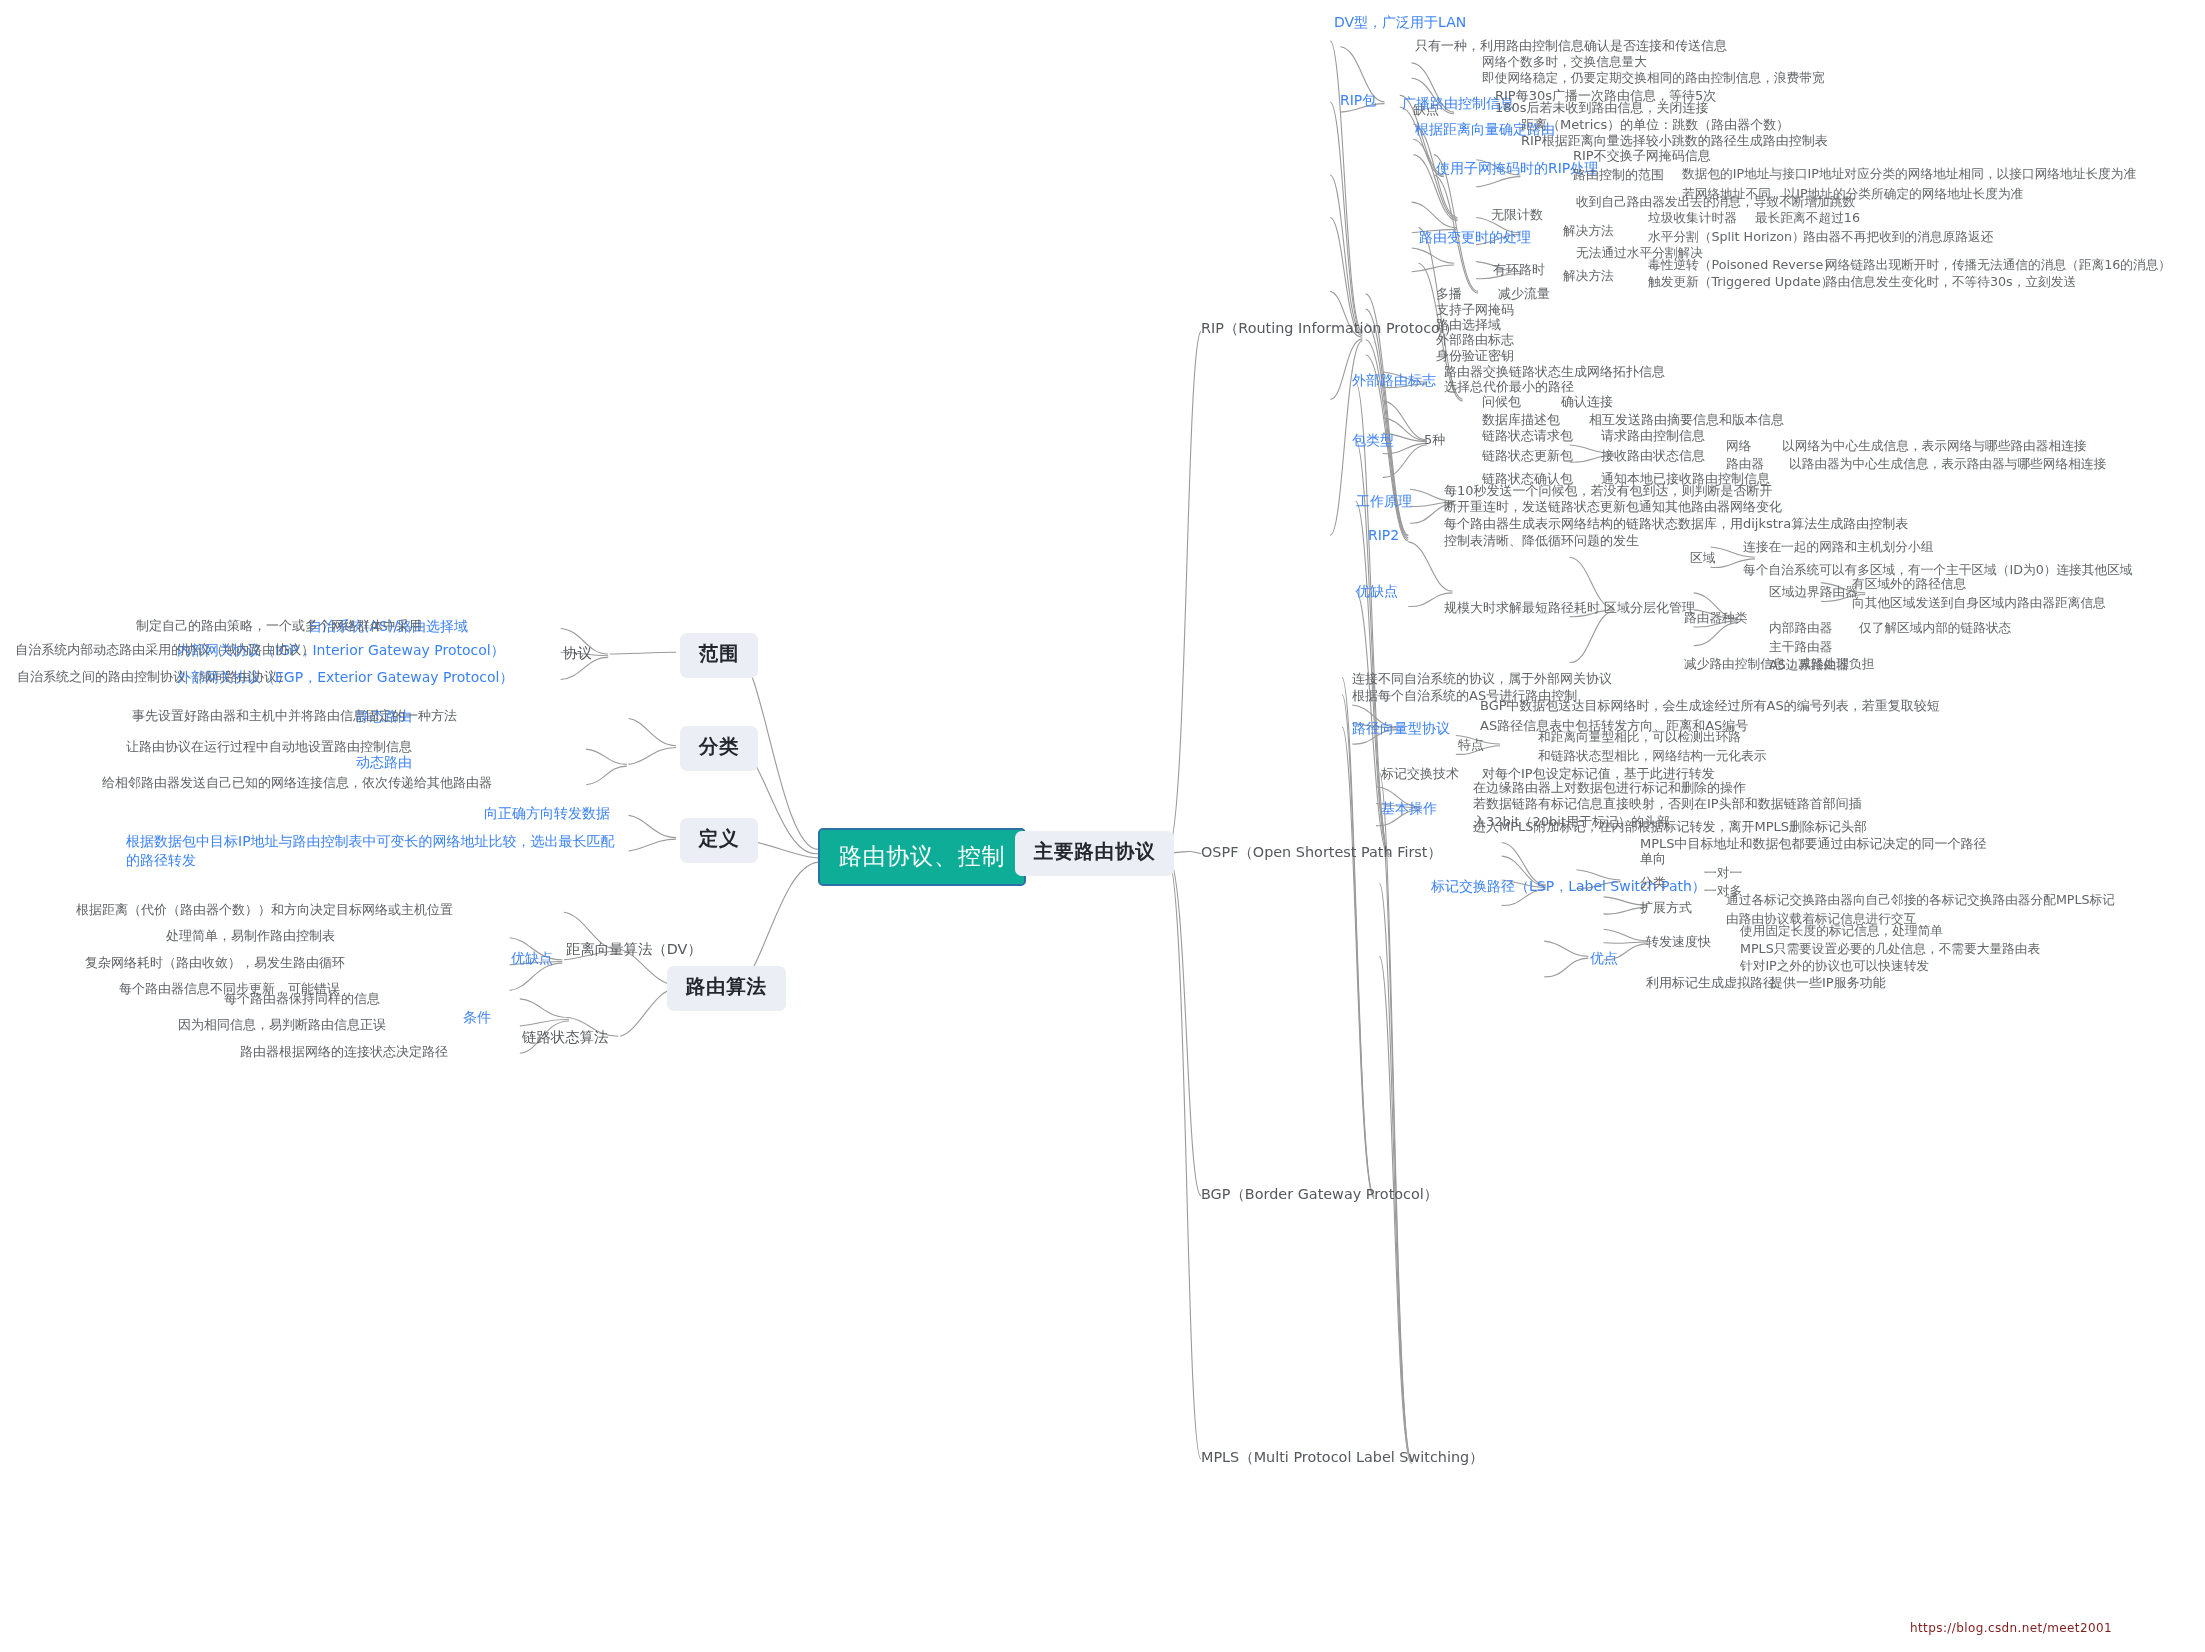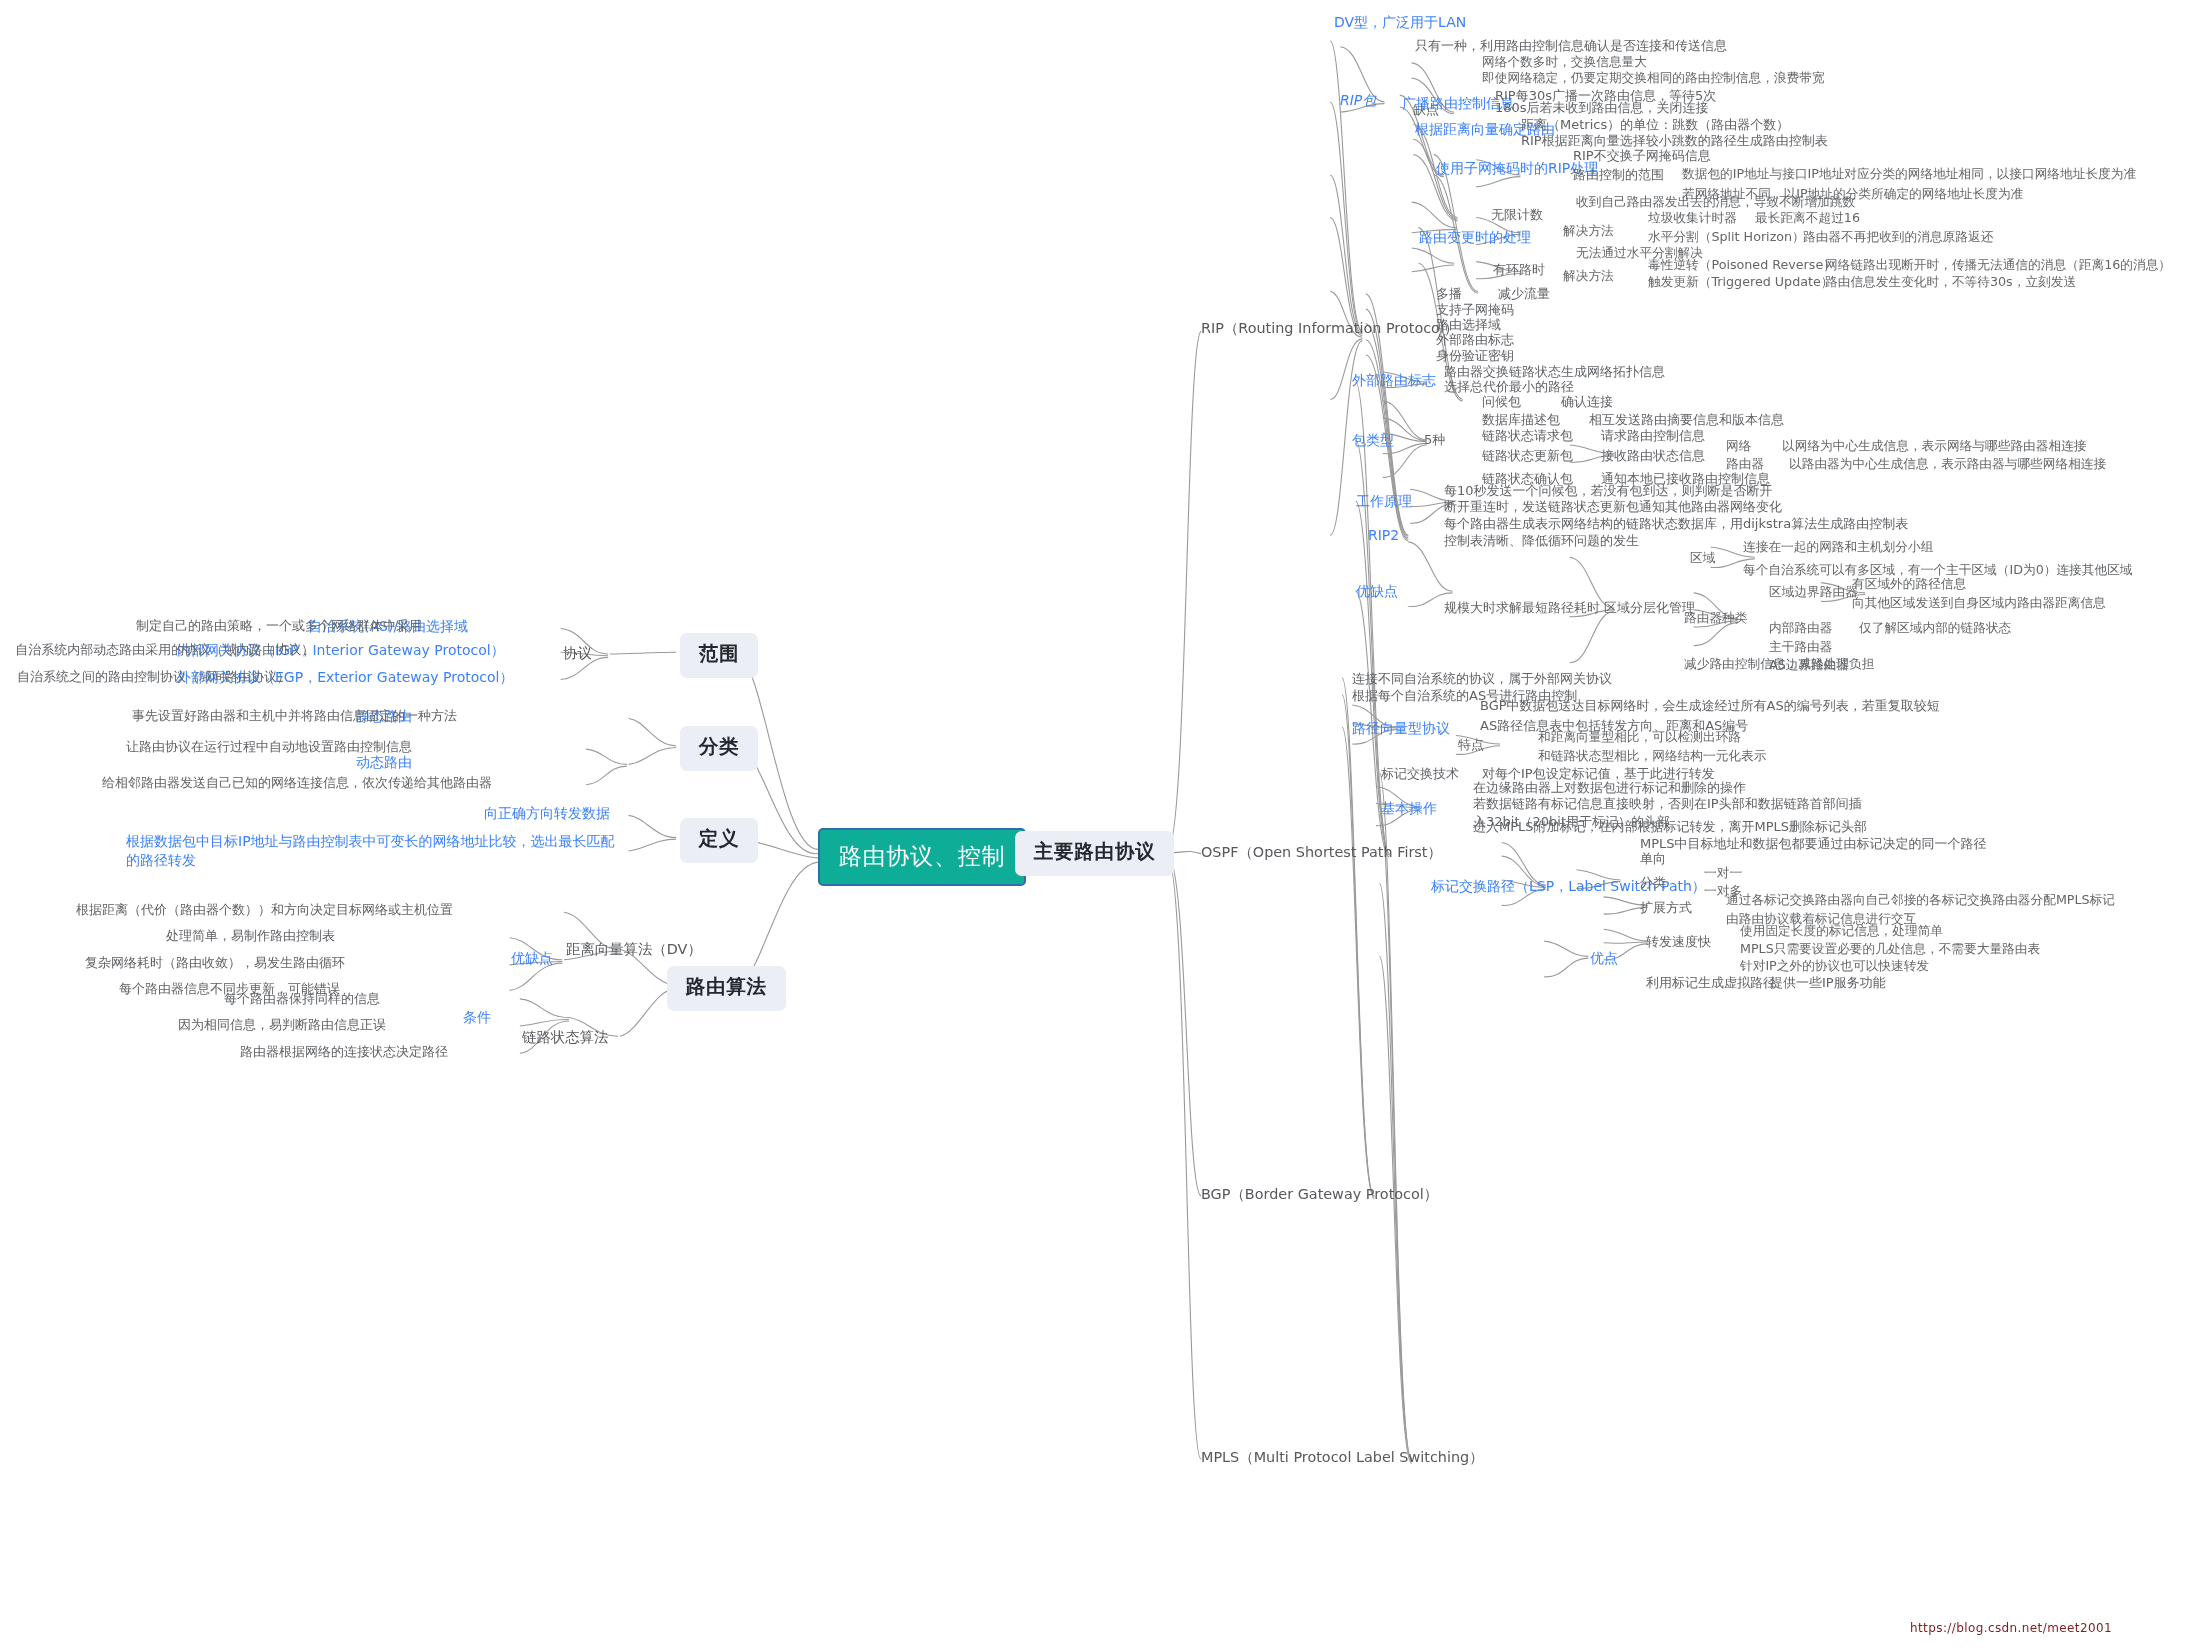--- a/index.html
+++ b/index.html
@@ -250,21 +250,21 @@
   <div class="node lvl2" style="left:522px;top:1028px;">链路状态算法</div>
   <div class="node lvl3" style="left:463px;top:1009px;">条件</div>
   <div class="node lvl4" style="left:224px;top:991px;">每个路由器保持同样的信息</div>
   <div class="node lvl4" style="left:178px;top:1017px;">因为相同信息，易判断路由信息正误</div>
   <div class="node lvl4" style="left:240px;top:1044px;">路由器根据网络的连接状态决定路径</div>
 
   <div class="node lvl2" style="left:1201px;top:319px;">RIP（Routing Information Protocol）</div>
 
   <div class="node lvl3" style="left:1334px;top:14.4px;">DV型，广泛用于LAN</div>
 
-  <div class="node lvl3" style="left:1340px;top:92px;font-style:italic;">RIP包</div>
+  <div class="node lvl3" style="left:1340px;top:92px;">RIP包</div>
   <div class="node lvl4" style="left:1415px;top:38px;">只有一种，利用路由控制信息确认是否连接和传送信息</div>
   <div class="node lvl4" style="left:1413px;top:102px;">缺点</div>
   <div class="node lvl5" style="left:1482px;top:54px;">网络个数多时，交换信息量大</div>
   <div class="node lvl5" style="left:1482px;top:70px;text-align:right;">即使网络稳定，仍要定期交换相同的路由控制信息，浪费带宽</div>
 
   <div class="node lvl3" style="left:1402px;top:95px;">广播路由控制信息</div>
   <div class="node lvl4" style="left:1495px;top:88px;">RIP每30s广播一次路由信息，等待5次</div>
   <div class="node lvl4" style="left:1495px;top:100px;">180s后若未收到路由信息，关闭连接</div>
 
   <div class="node lvl3" style="left:1415px;top:121px;">根据距离向量确定路由</div>

